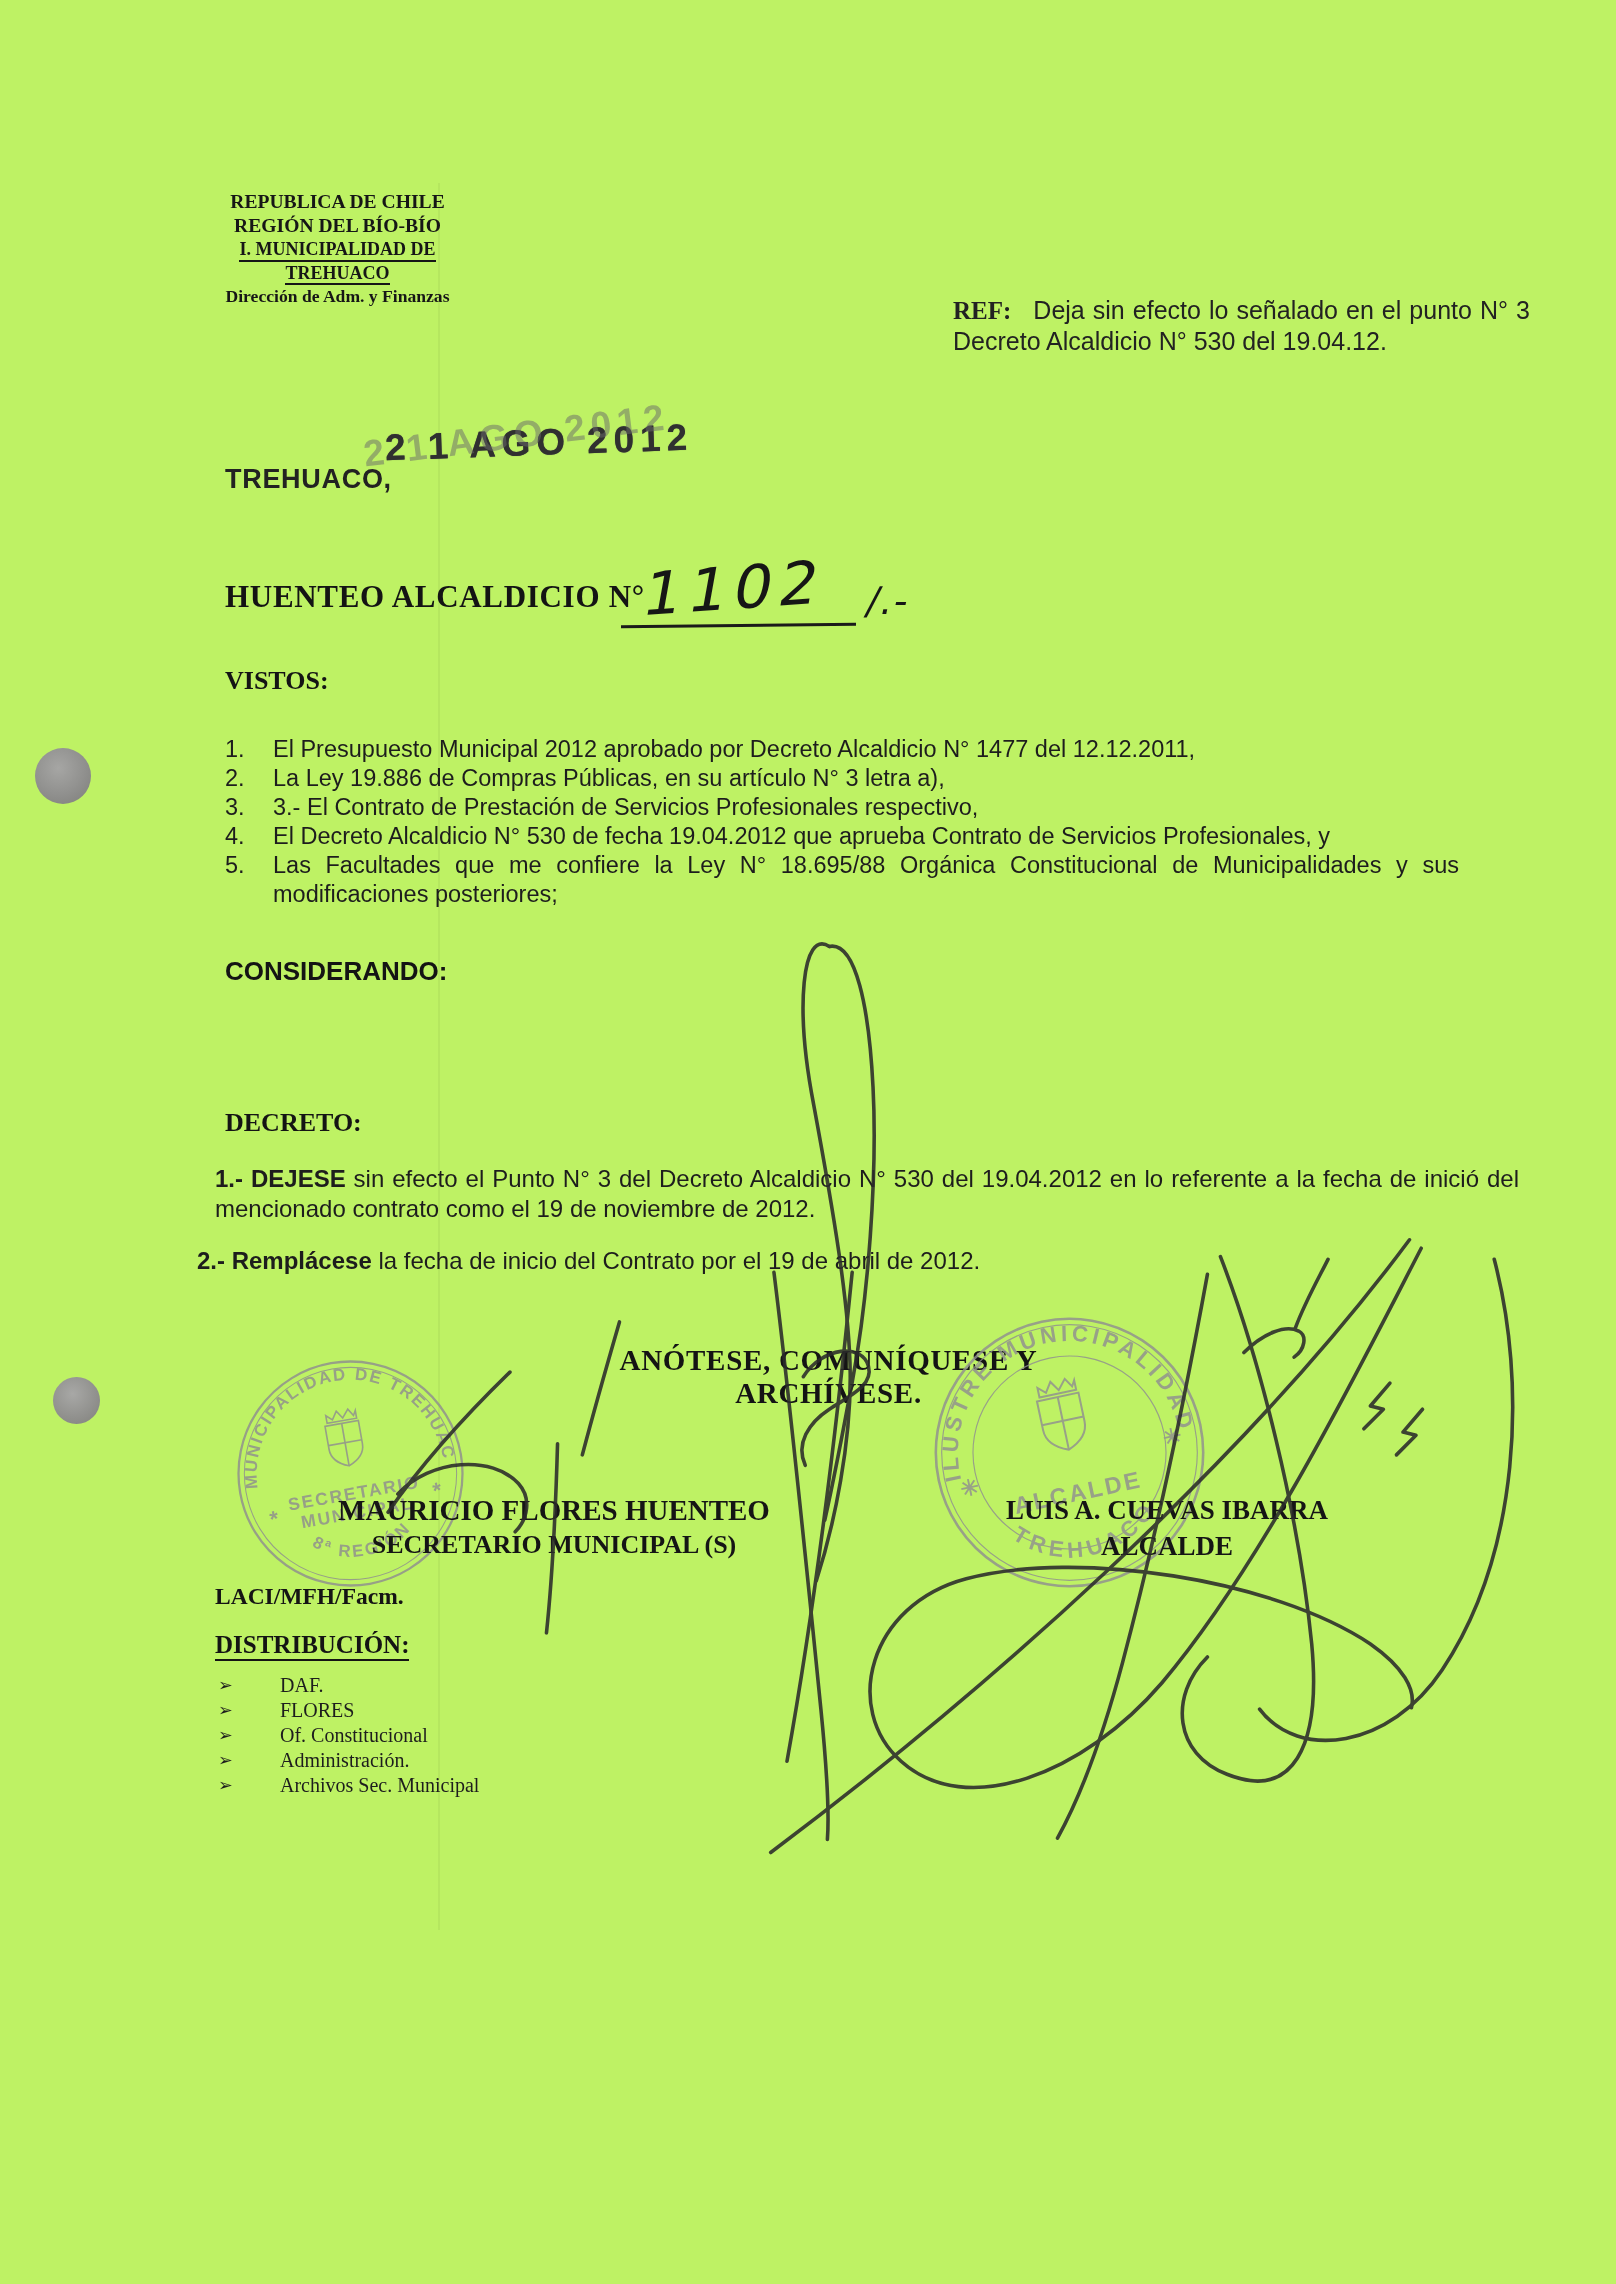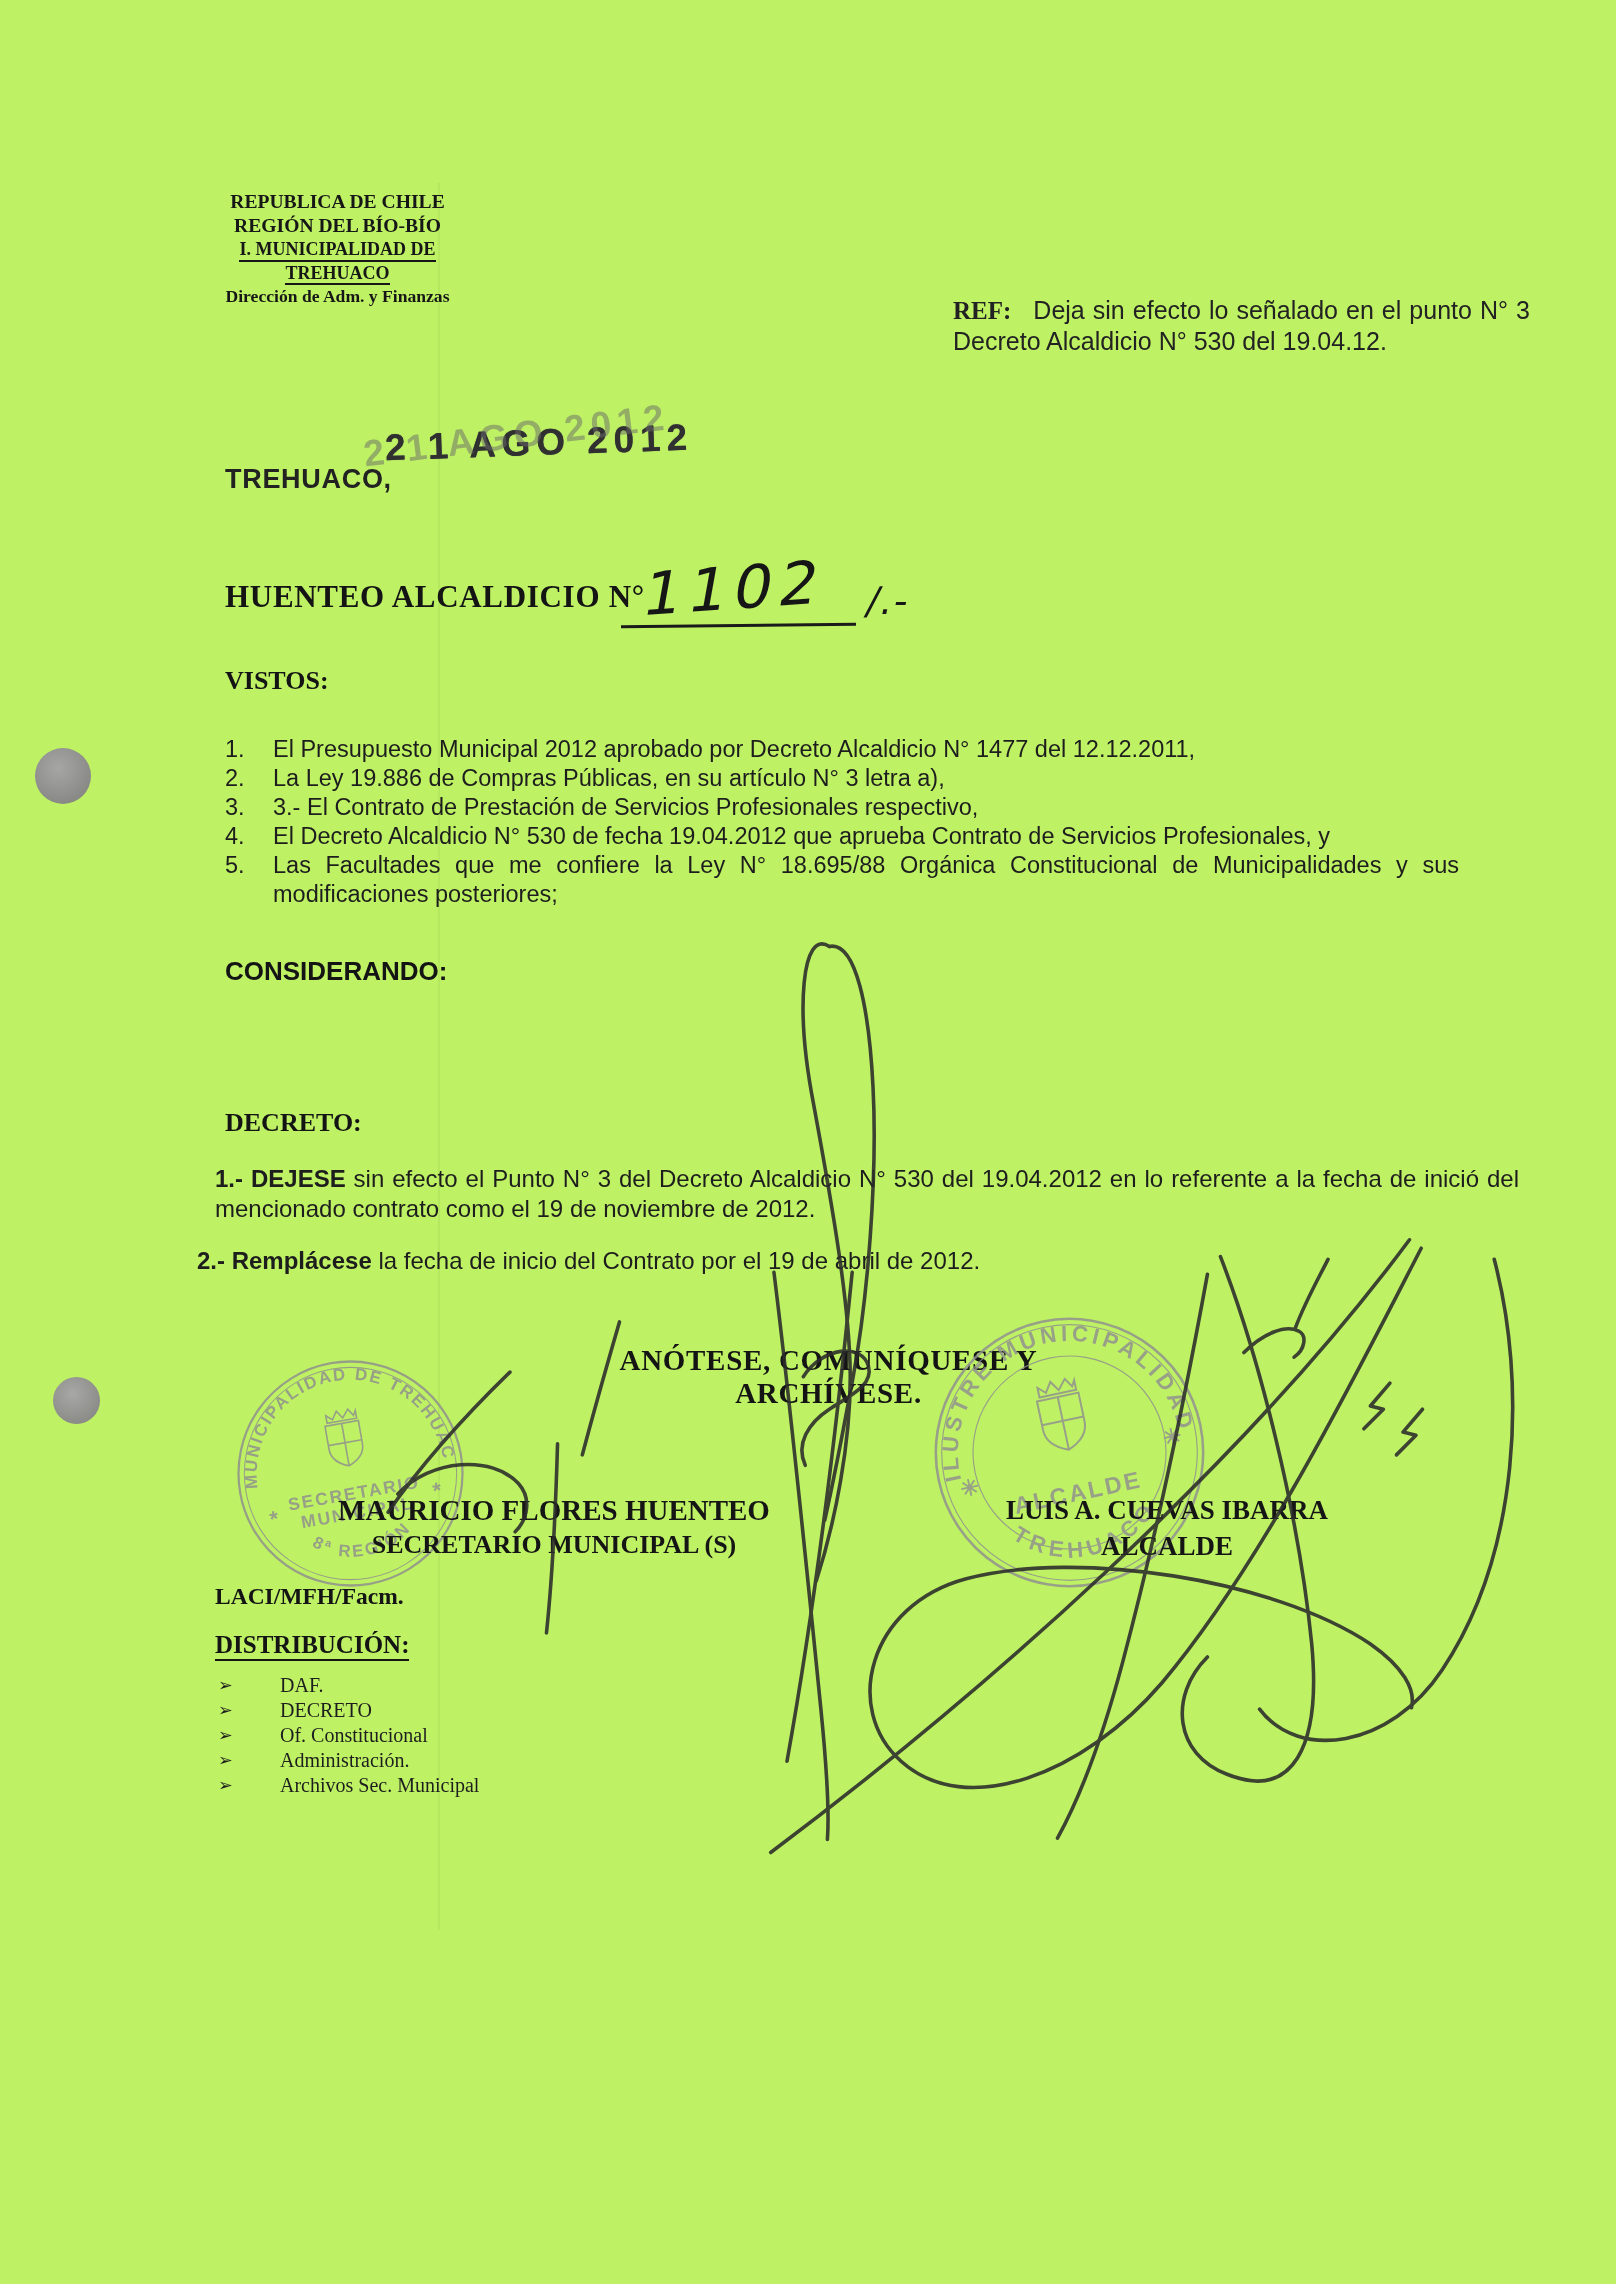--- a/index.html
+++ b/index.html
@@ -239,21 +239,21 @@
 
   <div class="abs initials">LACI/MFH/Facm.</div>
   <div class="abs dist-h"><span>DISTRIBUCIÓN:</span></div>
   <div class="abs dist-list">
     <div class="d-row">
       <span class="d-bullet">➢</span>
       <span>DAF.</span>
     </div>
     <div class="d-row">
       <span class="d-bullet">➢</span>
-      <span>DECRETO</span>
+      <span>FLORES</span>
     </div>
     <div class="d-row">
       <span class="d-bullet">➢</span>
       <span>Of. Constitucional</span>
     </div>
     <div class="d-row">
       <span class="d-bullet">➢</span>
       <span>Administración.</span>
     </div>
     <div class="d-row">

